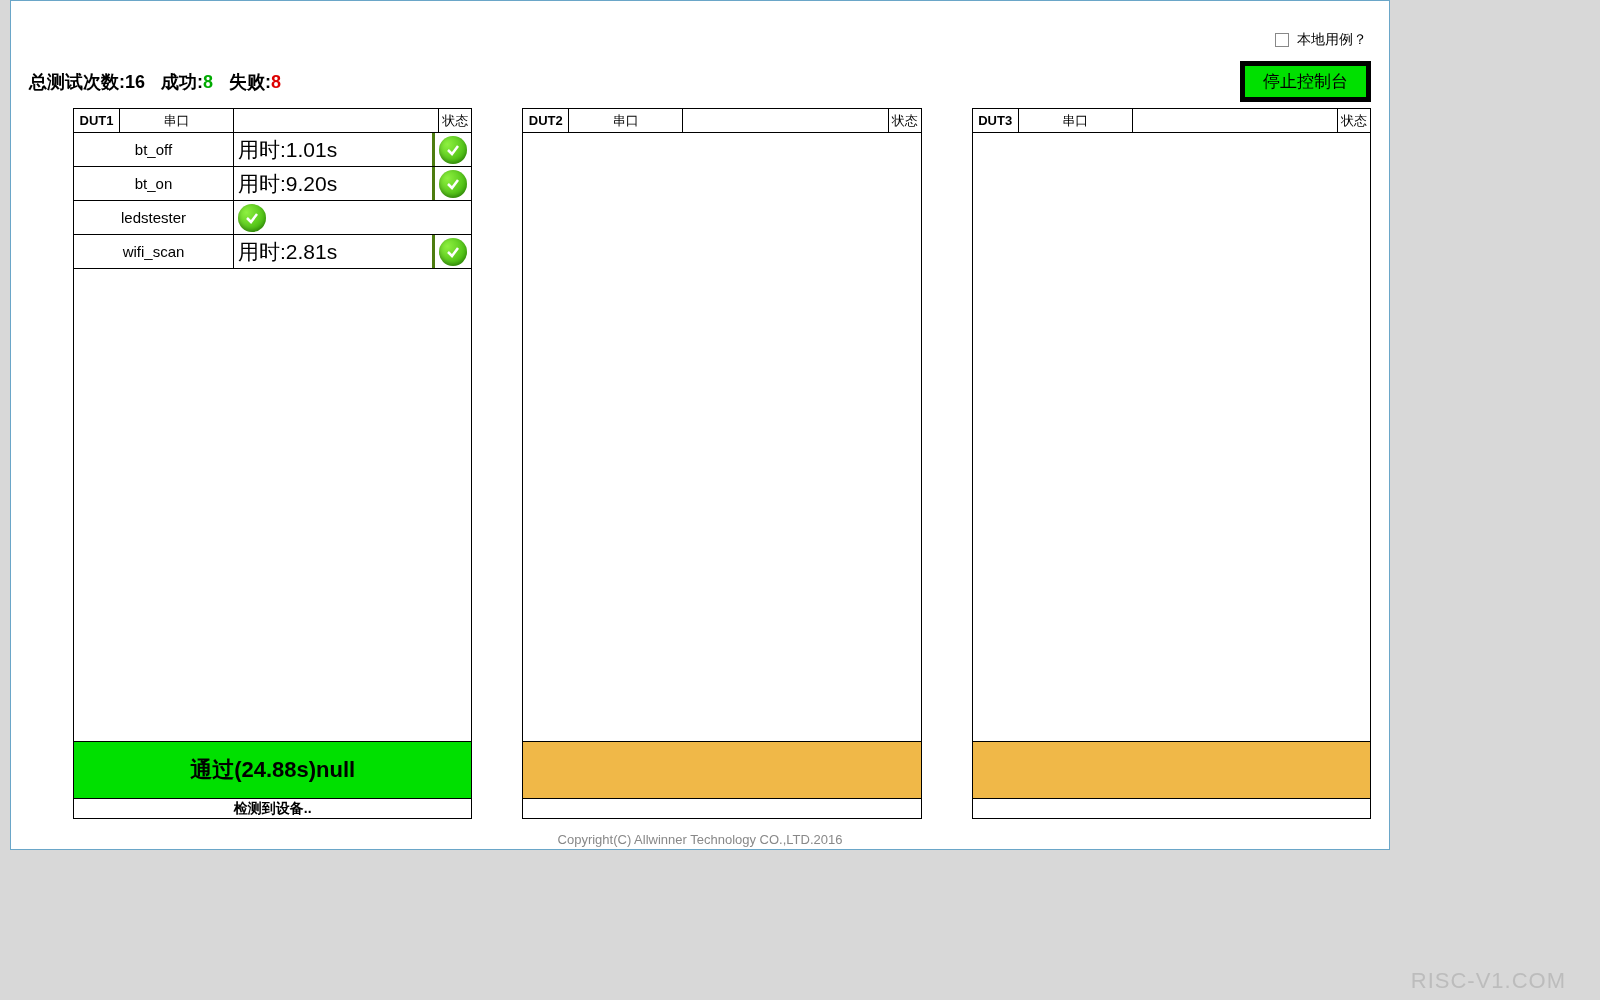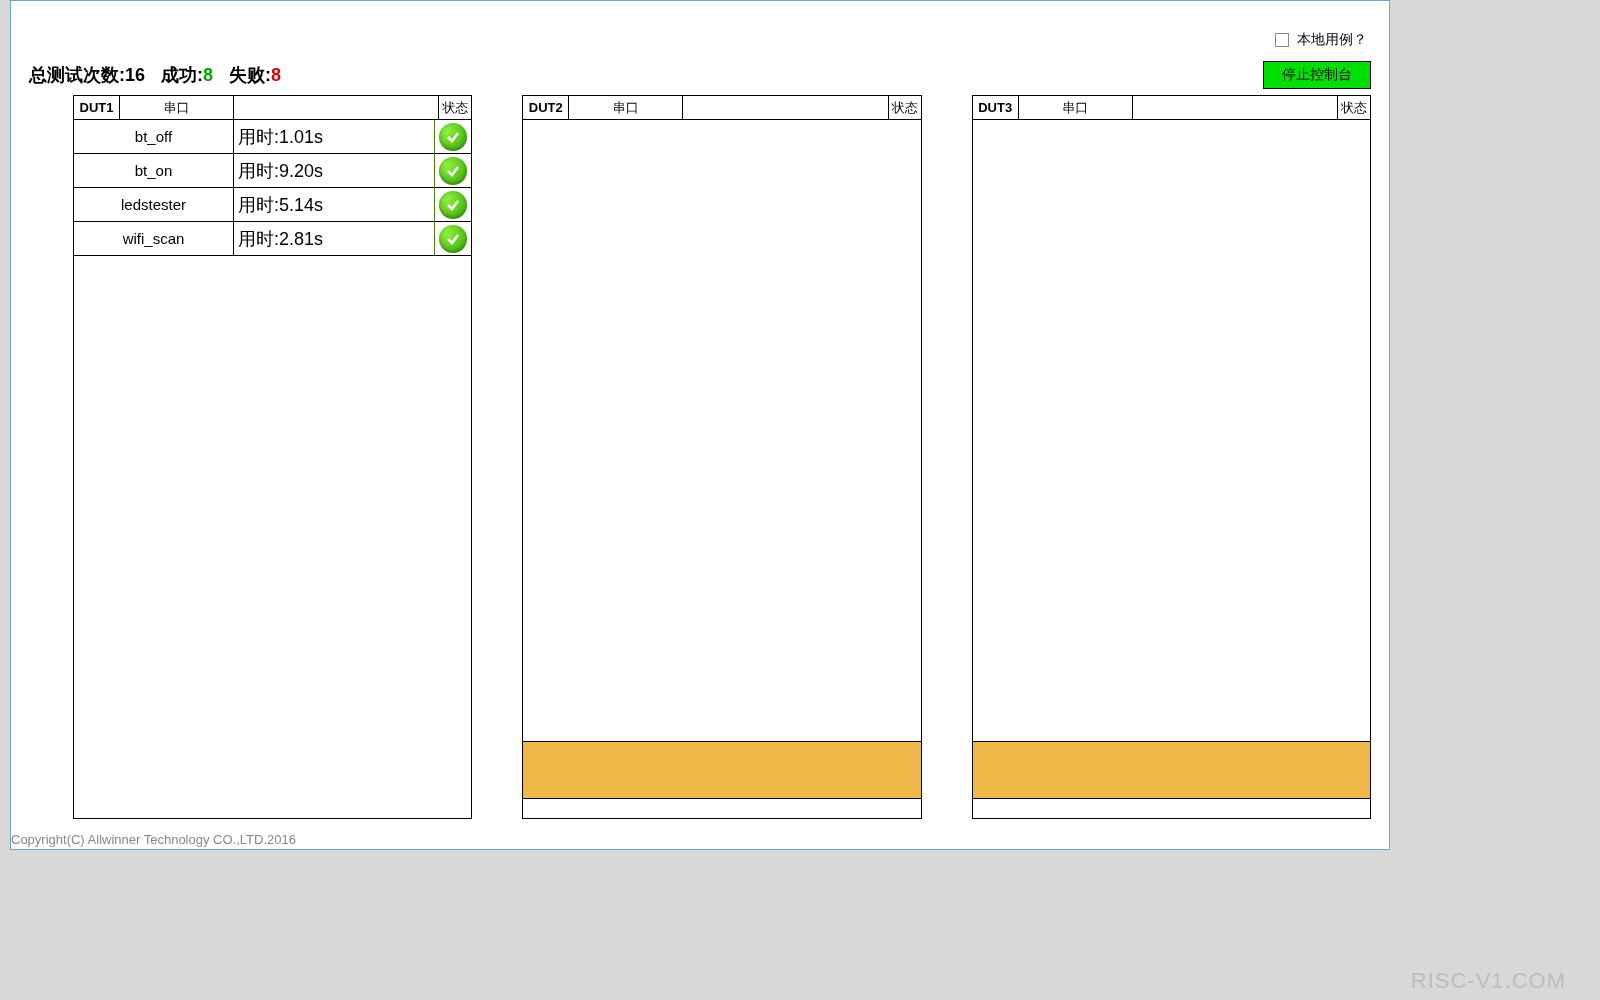--- a/index.html
+++ b/index.html
@@ -83,22 +83,22 @@
   color: #000;
   display: flex;
   gap: 6px;
 }
 .stats-left .green { color: #0a0; font-weight: bold; }
 .stats-left .red { color: #d00; font-weight: bold; }
 .stop-btn {
   margin-left: auto;
   padding: 4px 18px;
   background: #00e000;
-  border: 1px solid #000000;
-  font-size: 14px;
+  border: 5px solid #000000;
+  font-size: 17px;
   cursor: pointer;
 }
 .panels {
   margin-top: 6px;
   flex: 1;
   display: flex;
   gap: 6px;
   min-height: 0;
 }
 .panel {
@@ -148,22 +148,22 @@
   border-right: 1px solid #000;
   height: 100%;
   display:flex; align-items:center; justify-content:center;
   font-size: 15px;
 }
 .cell-time {
   flex: 1;
   padding-left: 4px;
   height: 100%;
   display:flex; align-items:center;
-  border-right: 1px solid #4d7c0f;
-  font-size: 18px;
+  border-right: 3px solid #4d7c0f;
+  font-size: 21px;
 }
 .cell-status {
   width: 36px;
   display:flex; align-items:center; justify-content:center;
 }
 .check-icon {
   width: 28px; height: 28px;
   border-radius: 50%;
   background: radial-gradient(circle at 30% 30%, #8ef040, #2fa800);
   display:flex; align-items:center; justify-content:center;
@@ -184,20 +184,21 @@
 .foot-sub {
   height: 20px;
   border-top: 1px solid #000;
   display:flex; align-items:center; justify-content:center;
   font-size: 14px;
   font-weight: bold;
 }
 .copyright {
   position: absolute;
   left: 0; right: 0; bottom: 2px;
+  text-align: center;
   color: #888;
   font-size: 13px;
   pointer-events: none;
 }
 .watermark {
   position: absolute;
   right: 34px; bottom: 6px;
   color: rgba(170,170,170,0.6);
   font-size: 22px;
   font-family: Arial, sans-serif;
@@ -251,41 +252,44 @@
             <div class="cell-status">
                 <div class="check-icon">
                   <svg viewBox="0 0 16 16">
                     <polyline points="3,8 7,12 13,4" fill="none" stroke="#fff" stroke-width="2.5"></polyline>
                   </svg>
                 </div>
               </div>
           </div>
           <div class="test-row">
             <div class="cell-name">ledstester</div>
-            <div class="cell-time">用时:5.14s</div>
             <div class="cell-status">
                 <div class="check-icon">
                   <svg viewBox="0 0 16 16">
                     <polyline points="3,8 7,12 13,4" fill="none" stroke="#fff" stroke-width="2.5"></polyline>
                   </svg>
                 </div>
               </div>
           </div>
           <div class="test-row">
             <div class="cell-name">wifi_scan</div>
             <div class="cell-time">用时:2.81s</div>
             <div class="cell-status">
                 <div class="check-icon">
                   <svg viewBox="0 0 16 16">
                     <polyline points="3,8 7,12 13,4" fill="none" stroke="#fff" stroke-width="2.5"></polyline>
                   </svg>
                 </div>
               </div>
           </div>
         </div>
+        <div class="panel-footer">
+          <div class="foot-main pass">通过(24.88s)null</div>
+          <div class="foot-sub">检测到设备..</div>
+        </div>
       </div>
 
       <div class="panel">
         <div class="panel-head">
           <div class="head-dut">DUT2</div>
           <div class="head-port">串口</div>
           <div class="head-mid"></div>
           <div class="head-status">状态</div>
         </div>
         <div class="panel-body"></div>

